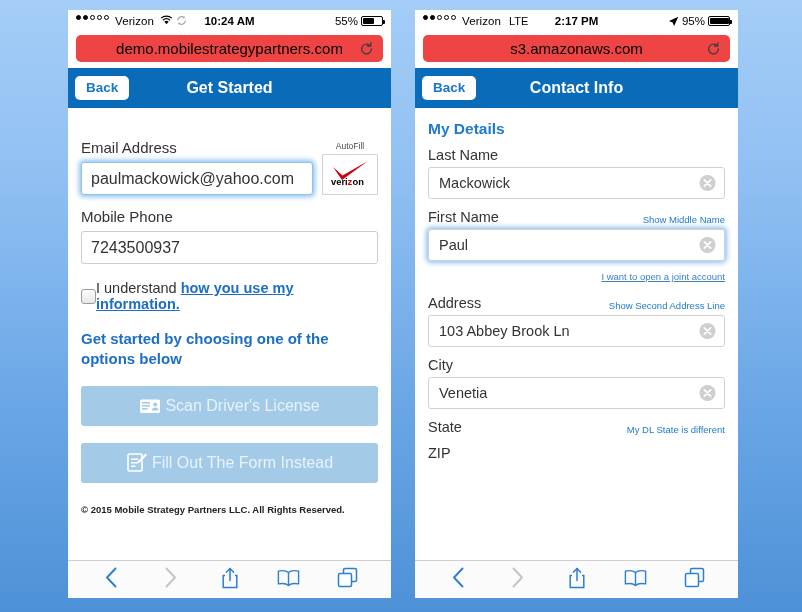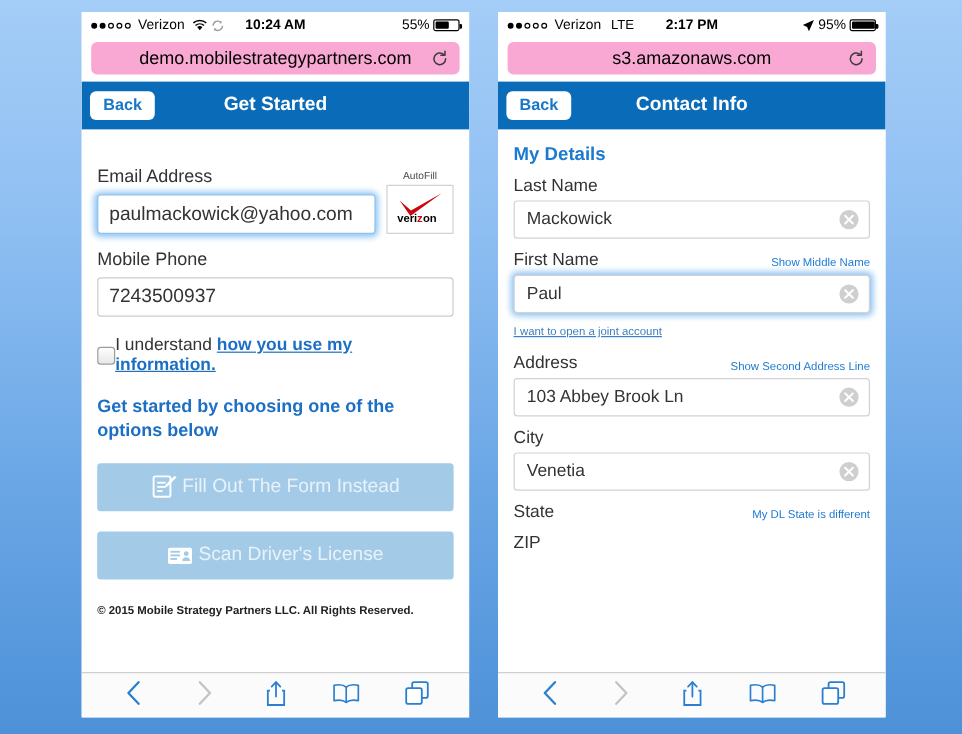--- a/index.html
+++ b/index.html
@@ -29,21 +29,21 @@
   .statusbar {
     height: 22px;
     background: #ffffff;
     display: flex;
     align-items: center;
     padding: 0 8px;
     font-size: 11.5px;
     color: #000;
     position: relative;
   }
-  .sb-left { display: flex; align-items: center; gap: 4px; }
+  .sb-left { display: flex; align-items: flex-start; gap: 4px; }
   .dots { display: flex; align-items: center; gap: 2px; margin-right: 2px; }
   .dot { width: 5px; height: 5px; border-radius: 50%; border: 1px solid #000; }
   .dot.on { background: #000; }
   .carrier { font-size: 11.5px; letter-spacing: .1px; }
   .lte { font-size: 11px; margin-left: 4px; }
   .wifi { display: inline-block; width: 12px; height: 10px; position: relative; margin-left: 2px; }
   .wifi svg { display:block; }
   .loc svg { display:block; }
   .sb-time {
     position: absolute; left: 0; right: 0; text-align: center;
@@ -55,21 +55,21 @@
   }
   .battery { width: 22px; height: 10px; border: 1px solid #000; border-radius: 2px;
              position: relative; display: inline-block; }
   .battery::after { content:""; position:absolute; right:-3px; top:3px;
              width:2px; height:4px; background:#000; border-radius:0 1px 1px 0; }
   .battery .fill { position:absolute; left:1px; top:1px; bottom:1px; background:#000; border-radius:1px; }
 
   
   .urlbar-wrap { background: #fff; padding: 3px 8px 6px; }
   .urlbar {
-    background: #f9a8d4; border-radius: 5px; height: 27px;
+    background: #ef4444; border-radius: 5px; height: 27px;
     display: flex; align-items: center; justify-content: center;
     position: relative; font-size: 15px; color: #000;
   }
   .urlbar .url { font-size: 15px; }
   .reload {
     position: absolute; right: 9px; top: 50%; transform: translateY(-50%);
     width: 15px; height: 15px;
   }
 
   
@@ -158,21 +158,21 @@
   .r-input {
     width: 100%; height: 32px; border: 1px solid #d2d2d2; border-radius: 3px;
     padding: 0 34px 0 10px; font-size: 14.5px; color: #333; background: #fff;
     font-family: "Liberation Sans", sans-serif; outline: none;
   }
   .clear-btn {
     position: absolute; right: 9px; top: 50%; transform: translateY(-50%);
     width: 17px; height: 17px; border: none; background: none; padding: 0;
     cursor: pointer; display: flex;
   }
-  .joint-link { display: block; margin: 6px 0 13px; font-size: 9.5px; color: #3b7fc4; }
+  .joint-link { display: block; margin: 6px 0 13px; font-size: 9.5px; color: #3b7fc4; text-align: right; }
   .select-btn {
     width: 100%; height: 34px; background: #0a6cb8; border: none; border-radius: 3px;
     color: #fff; font-size: 15px; font-weight: bold; position: relative;
     display: flex; align-items: center; justify-content: center; cursor: pointer;
     margin-top: 4px; font-family: "Liberation Sans", sans-serif;
   }
   .select-chev { position: absolute; right: 11px; top: 50%; transform: translateY(-50%); }
 
   
   .toolbar {
@@ -275,43 +275,43 @@
 
       <div class="check-row">
         <span class="checkbox"></span>
         <span class="check-text"><span>I understand </span><a href="#">how you use my information.</a></span>
       </div>
 
       <div class="promo">Get started by choosing one of the options below</div>
 
       <button class="big-btn">
         <span class="btn-ico">
-          <svg width="22" height="21" viewBox="0 0 22 21">
-              <rect x="2" y="2" width="14" height="17" rx="1.4" fill="none" stroke="#fff" stroke-width="1.6"></rect>
-              <rect x="5" y="6.5" width="7" height="1.5" fill="#fff"></rect>
-              <rect x="5" y="10" width="7" height="1.5" fill="#fff"></rect>
-              <rect x="5" y="13.5" width="4.5" height="1.5" fill="#fff"></rect>
-              <path d="M19.5 1.5 21 3 13.5 10.5 11.3 11.2 12 9z" fill="#fff"></path>
-            </svg>
-        </span>
-        <span>Fill Out The Form Instead</span>
-      </button>
-
-      <button class="big-btn">
-        <span class="btn-ico">
           <svg width="22" height="16" viewBox="0 0 22 16">
               <rect x="1" y="1.5" width="20" height="13.5" rx="1.5" fill="#fff"></rect>
               <rect x="3" y="4" width="8" height="1.6" fill="#a3cbe8"></rect>
               <rect x="3" y="7" width="8" height="1.6" fill="#a3cbe8"></rect>
               <rect x="3" y="10" width="5.5" height="1.6" fill="#a3cbe8"></rect>
               <circle cx="16.2" cy="6.4" r="2" fill="#a3cbe8"></circle>
               <path d="M12.9 12.6c0-2 1.5-3.2 3.3-3.2s3.3 1.2 3.3 3.2z" fill="#a3cbe8"></path>
             </svg>
         </span>
         <span>Scan Driver's License</span>
+      </button>
+
+      <button class="big-btn">
+        <span class="btn-ico">
+          <svg width="22" height="21" viewBox="0 0 22 21">
+              <rect x="2" y="2" width="14" height="17" rx="1.4" fill="none" stroke="#fff" stroke-width="1.6"></rect>
+              <rect x="5" y="6.5" width="7" height="1.5" fill="#fff"></rect>
+              <rect x="5" y="10" width="7" height="1.5" fill="#fff"></rect>
+              <rect x="5" y="13.5" width="4.5" height="1.5" fill="#fff"></rect>
+              <path d="M19.5 1.5 21 3 13.5 10.5 11.3 11.2 12 9z" fill="#fff"></path>
+            </svg>
+        </span>
+        <span>Fill Out The Form Instead</span>
       </button>
 
       <div class="copyright">© 2015 Mobile Strategy Partners LLC. All Rights Reserved.</div>
     </div>
 
     <div class="toolbar">
       <button class="tb-btn">
         <span>
           <svg width="13" height="21" viewBox="0 0 13 21">
               <path d="M10.5 1.5 2 10.5 10.5 19.5" stroke="#2b7fd1" stroke-width="1.9" fill="none" stroke-linecap="round" stroke-linejoin="round"></path>

